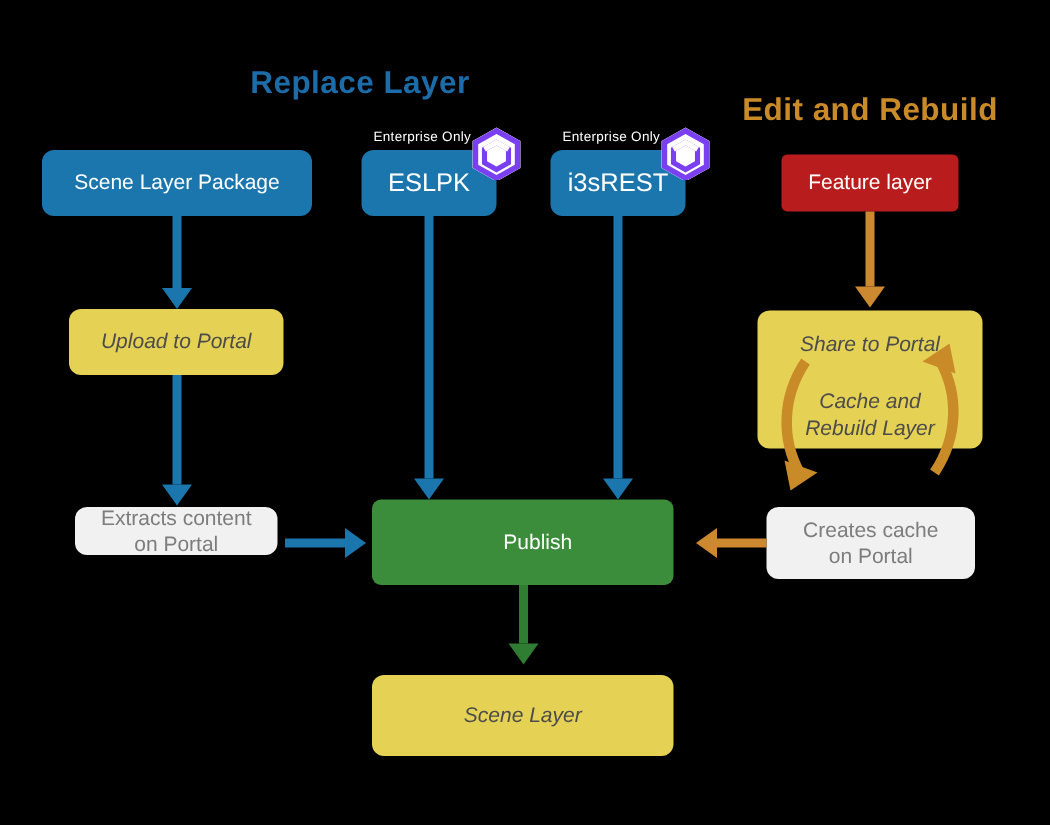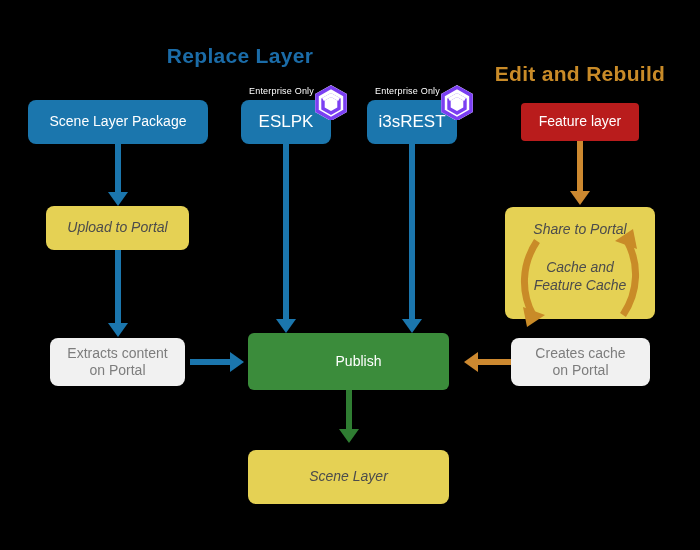--- a/index.html
+++ b/index.html
@@ -199,21 +199,21 @@
     <div class="head" style="top:48px; border-top:14px solid #1b76ad;"></div>
   </div>
 
   <div class="node node-yellow" style="left:46px; top:206px; width:143px; height:44px;">Upload to Portal</div>
 
   <div class="arrow-v" style="left:118px; top:250px;">
     <div class="shaft" style="height:73px; background:#1b76ad;"></div>
     <div class="head" style="top:73px; border-top:14px solid #1b76ad;"></div>
   </div>
 
-  <div class="node node-gray" style="left:50px; top:338px; width:135px; height:48px; flex-direction:column;">
+  <div class="node node-gray" style="left:50px; top:338px; width:135px; height:32px; flex-direction:column;">
     <span>Extracts content</span>
     <span>on Portal</span>
   </div>
 
   <div class="arrow-h" style="left:190px; top:362px;">
     <div class="shaft" style="width:40px; background:#1b76ad;"></div>
     <div class="head" style="left:40px; border-left:14px solid #1b76ad;"></div>
   </div>
 
   <div class="arrow-v" style="left:286px; top:144px;">
@@ -224,33 +224,33 @@
   <div class="arrow-v" style="left:412px; top:144px;">
     <div class="shaft" style="height:175px; background:#1b76ad;"></div>
     <div class="head" style="top:175px; border-top:14px solid #1b76ad;"></div>
   </div>
 
   <div class="arrow-v" style="left:580px; top:141px;">
     <div class="shaft" style="height:50px; background:#cd8930;"></div>
     <div class="head" style="top:50px; border-top:14px solid #cd8930;"></div>
   </div>
 
-  <div class="node node-yellow" style="left:505px; top:207px; width:150px; height:112px; display:block;">
+  <div class="node node-yellow" style="left:505px; top:207px; width:150px; height:92px; display:block;">
     <div class="cycle-title">Share to Portal</div>
     <svg class="cycle-arrows" width="150" height="128" viewBox="0 0 150 128">
 
       <path d="M 32,34 C 16,58 16,86 28,108" fill="none" stroke="#c98b28" stroke-width="7" stroke-linecap="butt"></path>
       <polygon points="18,100 40,108 22,120" fill="#c98b28"></polygon>
 
       <path d="M 118,108 C 134,84 134,56 122,34" fill="none" stroke="#c98b28" stroke-width="7" stroke-linecap="butt"></path>
       <polygon points="132,42 110,34 128,22" fill="#c98b28"></polygon>
     </svg>
     <div class="cycle-center">
       <div>Cache and</div>
-      <div>Feature Cache</div>
+      <div>Rebuild Layer</div>
     </div>
   </div>
 
   <div class="node node-gray" style="left:511px; top:338px; width:139px; height:48px; flex-direction:column;">
     <span>Creates cache</span>
     <span>on Portal</span>
   </div>
 
   <div class="arrow-h" style="left:464px; top:362px;">
     <div class="shaft" style="left:14px; width:33px; background:#cd8930;"></div>

